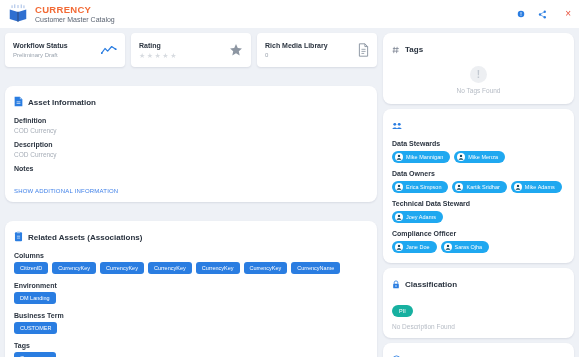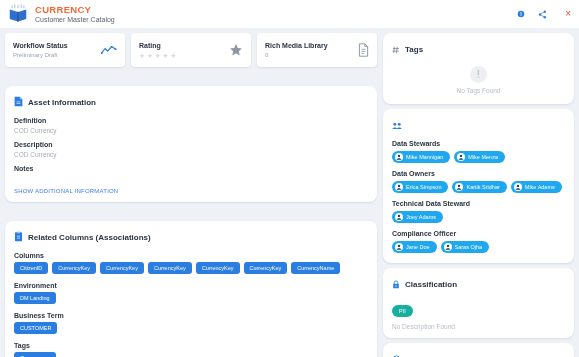--- a/index.html
+++ b/index.html
@@ -231,21 +231,21 @@
 
       <div class="card">
         <div class="sec-head">
           <span>
             <svg viewBox="0 0 14 17" width="9" height="11">
               <rect x="1.5" y="2" width="11" height="14" rx="1.5" fill="#2a7de1"></rect>
               <rect x="4.5" y="0.6" width="5" height="3" rx="1" fill="#9dc3f0"></rect>
               <path d="M4.5 8 H9.5 M4.5 11 H9.5" stroke="#fff" stroke-width="1"></path>
             </svg>
           </span>
-          <span class="sec-title">Related Columns (Associations)</span>
+          <span class="sec-title">Related Assets (Associations)</span>
         </div>
         <div class="sec-body">
           <div class="field-label">Columns</div>
           <div class="chips">
             <span class="chip">CitizenID</span>
             <span class="chip">CurrencyKey</span>
             <span class="chip">CurrencyKey</span>
             <span class="chip">CurrencyKey</span>
             <span class="chip">CurrencyKey</span>
             <span class="chip">CurrencyKey</span>

